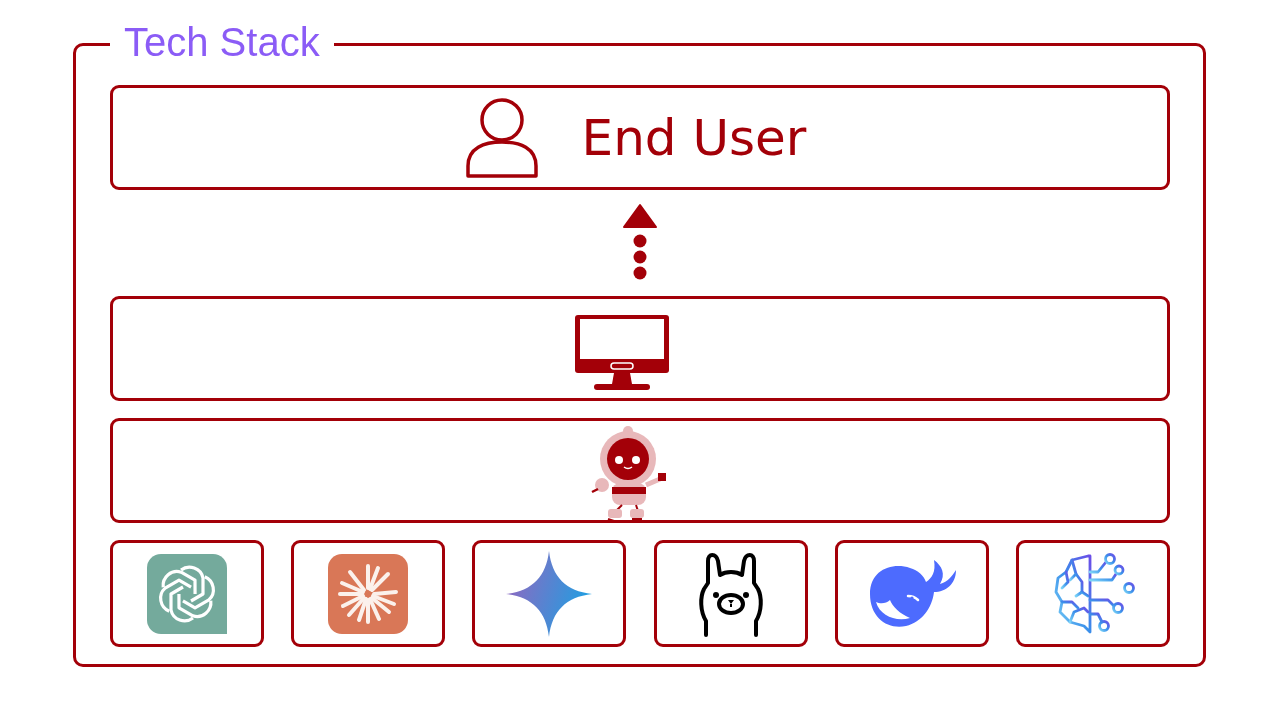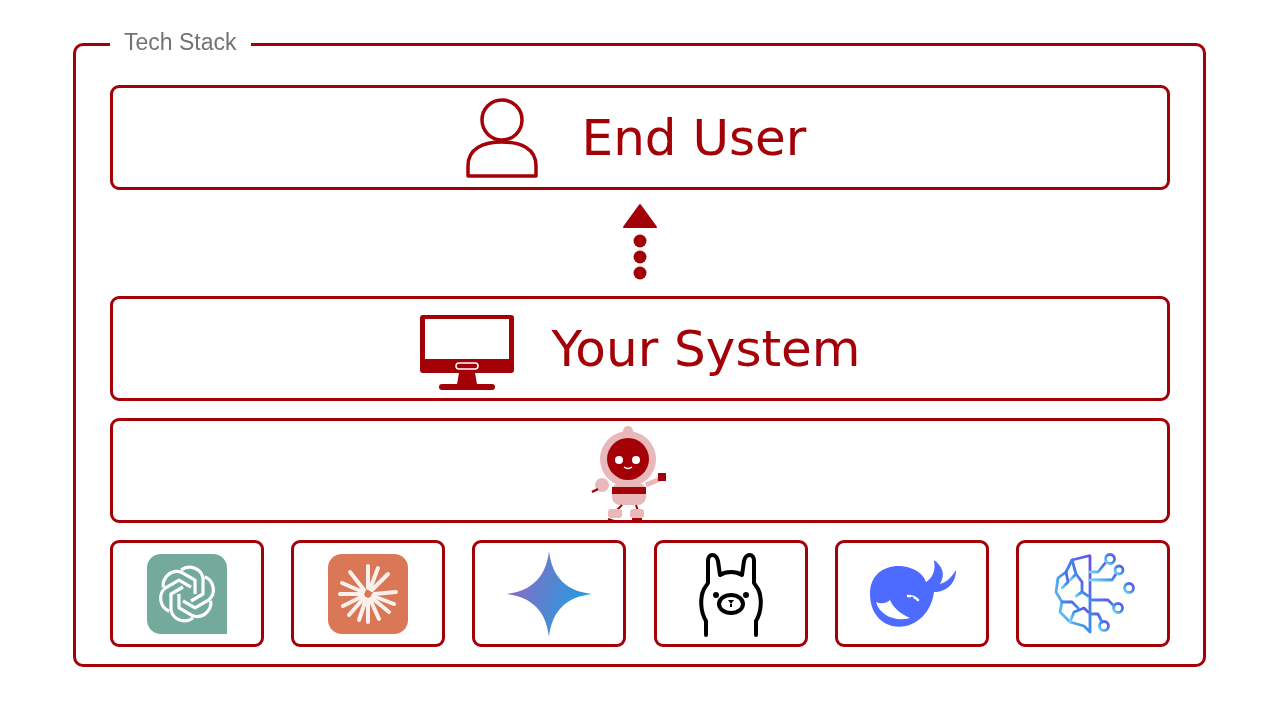--- a/index.html
+++ b/index.html
@@ -1,21 +1,21 @@
 <!DOCTYPE html>
 <html><head>
 <meta charset="utf-8">
 <style>
   html, body { margin: 0; padding: 0; background: #ffffff; }
   body { width: 1280px; height: 720px; position: relative; overflow: hidden;
          font-family: "DejaVu Sans", "Liberation Sans", sans-serif; color: #A30008; }
   .frame { position: absolute; left: 73px; top: 43px; width: 1133px; height: 624px;
            border: 3px solid #A30008; border-radius: 10px; box-sizing: border-box; }
   .frame-label { position: absolute; left: 110px; top: 22px; padding: 0 14px;
-                 background: #fff; font-size: 23px; line-height: 40px; color: #737373;
+                 background: #fff; font-size: 40px; line-height: 40px; color: #8b5cf6;
                  font-family: "Liberation Sans", sans-serif; }
   .layer { position: absolute; left: 110px; width: 1060px; height: 105px;
            border: 3px solid #A30008; border-radius: 9px; box-sizing: border-box;
            display: flex; align-items: center; justify-content: center; background: #fff; }
   .layer .label { font-size: 50px; color: #A30008; font-family: "DejaVu Sans", sans-serif;
                   line-height: 1; }
   .layer-enduser { top: 85px; gap: 16px; }
   .layer-system { top: 296px; }
   .layer-agent { top: 418px; }
   .icon-user { width: 76px; height: 84px; margin-right: 26px; margin-left: -10px; }
@@ -49,21 +49,20 @@
 </svg>
 
 <div class="layer layer-system">
   <svg class="icon-monitor" viewBox="0 0 96 78">
     <rect x="1" y="1" width="94" height="58" rx="3" fill="#A30008"></rect>
     <rect x="6" y="5" width="84" height="40" fill="#fff"></rect>
     <rect x="37" y="49" width="22" height="6" rx="3" fill="none" stroke="#fff" stroke-width="1.5"></rect>
     <path d="M40 59 L56 59 L58 70 L38 70 Z" fill="#A30008"></path>
     <rect x="20" y="70" width="56" height="6" rx="3" fill="#A30008"></rect>
   </svg>
-  <span class="label">Your System</span>
 </div>
 
 <div class="layer layer-agent">
   <svg class="icon-robot" viewBox="0 0 84 96">
     <circle cx="40" cy="6" r="5" fill="#E8B8BA"></circle>
     <circle cx="40" cy="34" r="28" fill="#E8B8BA"></circle>
     <circle cx="40" cy="34" r="21" fill="#A30008"></circle>
     <circle cx="31" cy="35" r="4" fill="#fff"></circle>
     <circle cx="48" cy="35" r="4" fill="#fff"></circle>
     <path d="M36 42 Q40 45 44 42" stroke="#fff" stroke-width="1.5" fill="none"></path>

